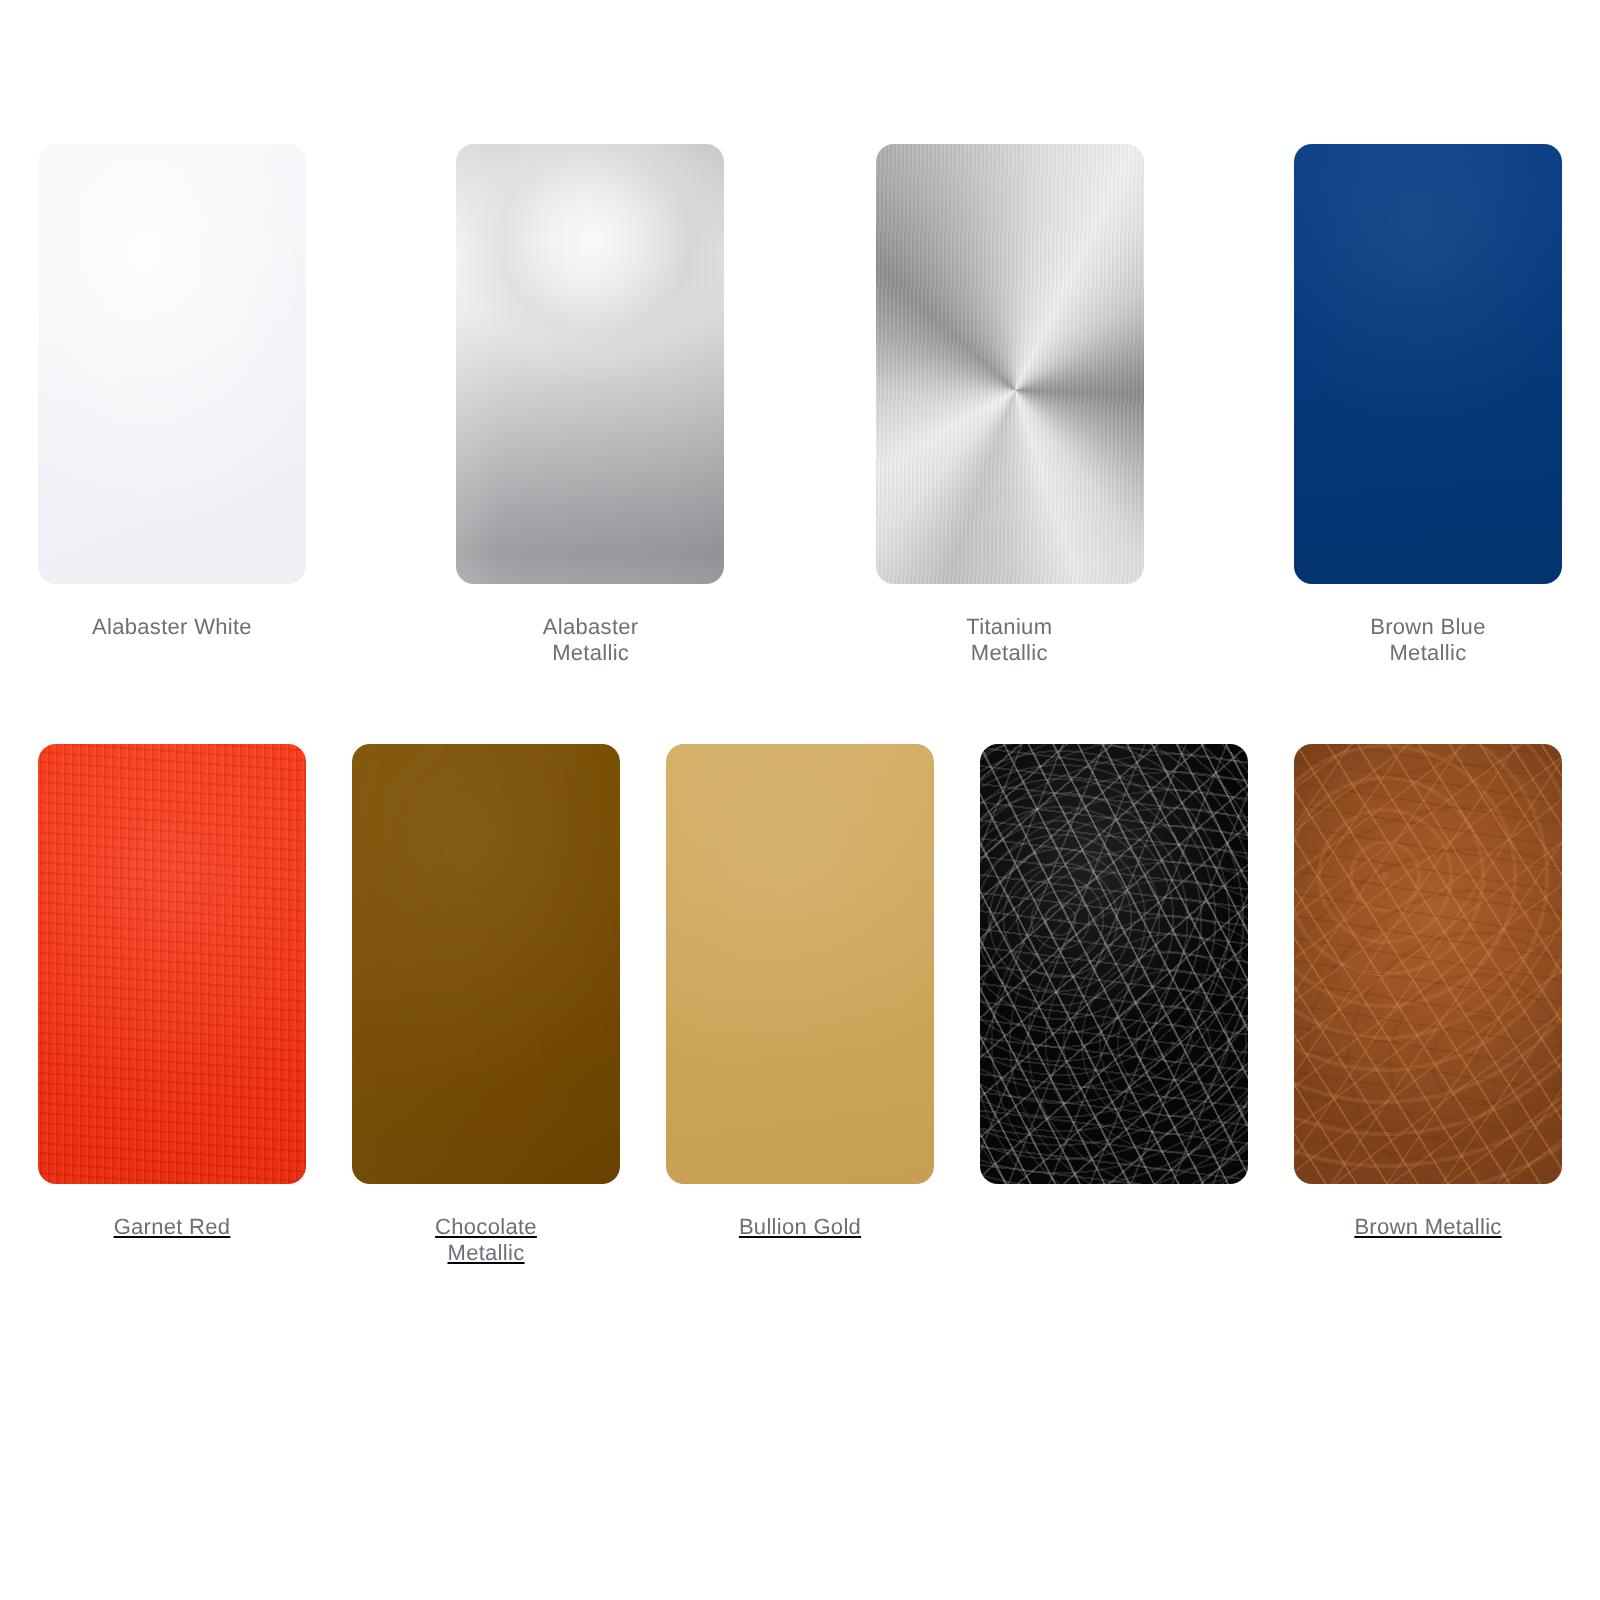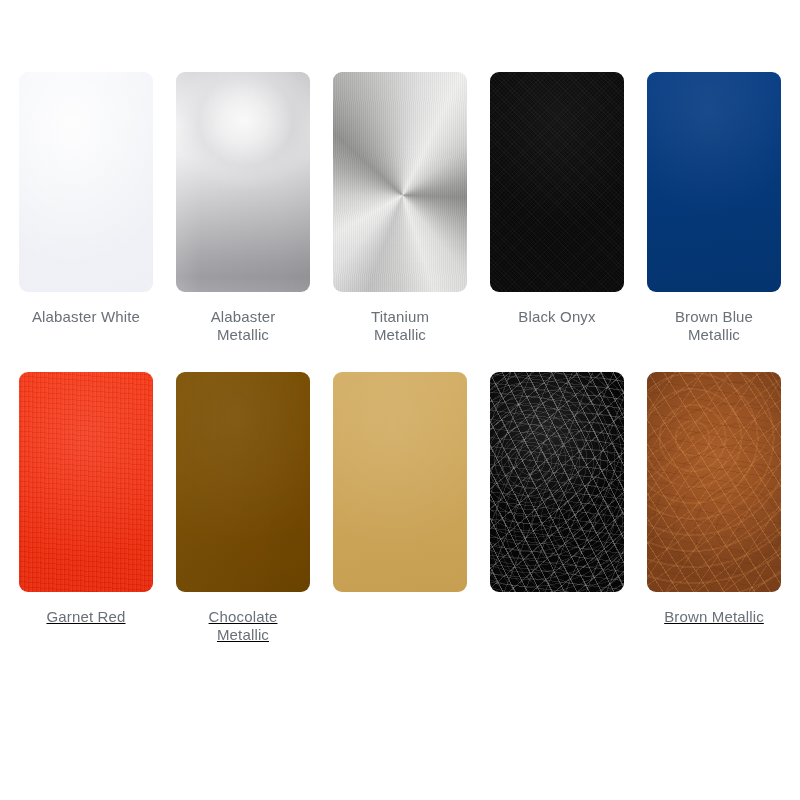--- a/index.html
+++ b/index.html
@@ -57,21 +57,21 @@
     position: absolute;
     inset: 0;
     border-radius: 9px;
     pointer-events: none;
   }
 
   .swatch-label {
     margin-top: 16px;
     width: 150px;
     text-align: center;
-    font-size: 15px;
+    font-size: 11px;
     line-height: 1.22;
     letter-spacing: 0.15px;
     color: #6a7078;
     font-weight: 400;
     white-space: pre-line;
   }
 
   
 
   
@@ -267,24 +267,20 @@
       <div class="swatch-label">Alabaster
 Metallic</div>
     </div>
 
     <div class="swatch-cell">
       <div class="swatch-tile finish-titanium"></div>
       <div class="swatch-label">Titanium
 Metallic</div>
     </div>
 
-    <div class="swatch-cell">
-      <div class="swatch-tile finish-black-onyx"></div>
-      <div class="swatch-label">Black Onyx</div>
-    </div>
 
     <div class="swatch-cell">
       <div class="swatch-tile finish-cobalt"></div>
       <div class="swatch-label">Brown Blue
 Metallic</div>
     </div>
 
   </div>
 
   <div class="swatch-row row-2">
@@ -295,20 +291,21 @@
     </div>
 
     <div class="swatch-cell">
       <div class="swatch-tile finish-chocolate"></div>
       <div class="swatch-label">Chocolate
 Metallic</div>
     </div>
 
     <div class="swatch-cell">
       <div class="swatch-tile finish-bullion"></div>
+      <div class="swatch-label">Bullion Gold</div>
     </div>
 
     <div class="swatch-cell">
       <div class="swatch-tile finish-black-leather"></div>
     </div>
 
     <div class="swatch-cell">
       <div class="swatch-tile finish-brown-leather"></div>
       <div class="swatch-label">Brown Metallic</div>
     </div>

